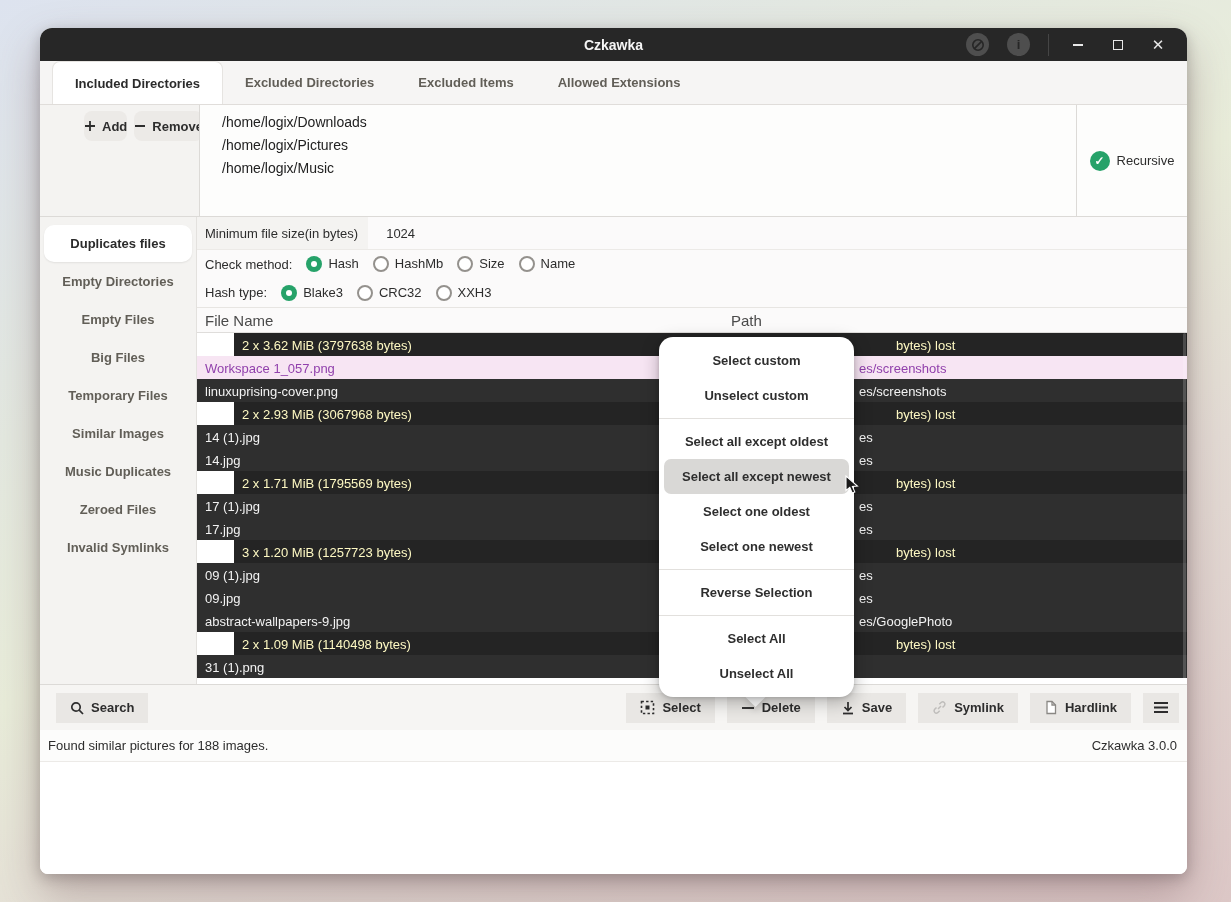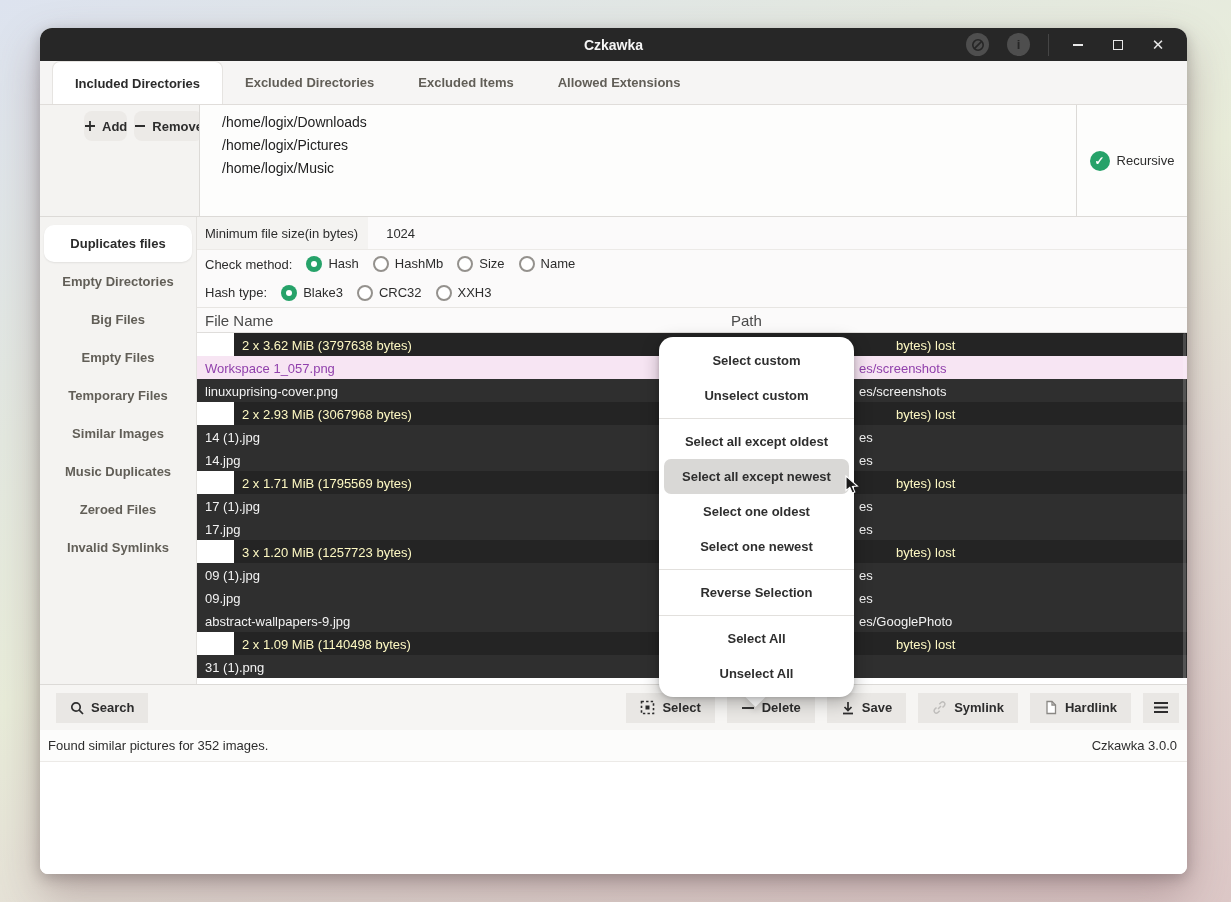--- a/index.html
+++ b/index.html
@@ -146,22 +146,22 @@
     <div class="recpanel">
       <div class="green-check">✓</div>
       <span class="lbl">Recursive</span>
     </div>
   </div>
 
   <div class="mainarea">
     <div class="sidebar">
       <div class="side-active">Duplicates files</div>
       <div class="side-item">Empty Directories</div>
+      <div class="side-item">Empty Files</div>
       <div class="side-item">Big Files</div>
-      <div class="side-item">Empty Files</div>
       <div class="side-item">Temporary Files</div>
       <div class="side-item">Similar Images</div>
       <div class="side-item">Music Duplicates</div>
       <div class="side-item">Zeroed Files</div>
       <div class="side-item">Invalid Symlinks</div>
     </div>
 
     <div class="content">
       <div class="minrow">
         <span class="mlabel">Minimum file size(in bytes)</span>
@@ -315,21 +315,21 @@
       </button>
       <button class="tbtn" style="padding:0 10px;">
         <svg width="16" height="13" viewBox="0 0 16 13">
             <path d="M1 2h14M1 6.5h14M1 11h14" stroke="#2d2d2d" stroke-width="1.8"></path>
           </svg>
       </button>
     </div>
   </div>
 
   <div class="statusbar">
-    <span>Found similar pictures for 352 images.</span>
+    <span>Found similar pictures for 188 images.</span>
     <span class="ver">Czkawka 3.0.0</span>
   </div>
   <div class="blank"></div>
 
 </div>
 
 <div class="pop-tail" style="left: 748px; top: 689px;"></div>
 <div class="popover">
   <div class="mi">Select custom</div>
   <div class="mi">Unselect custom</div>

